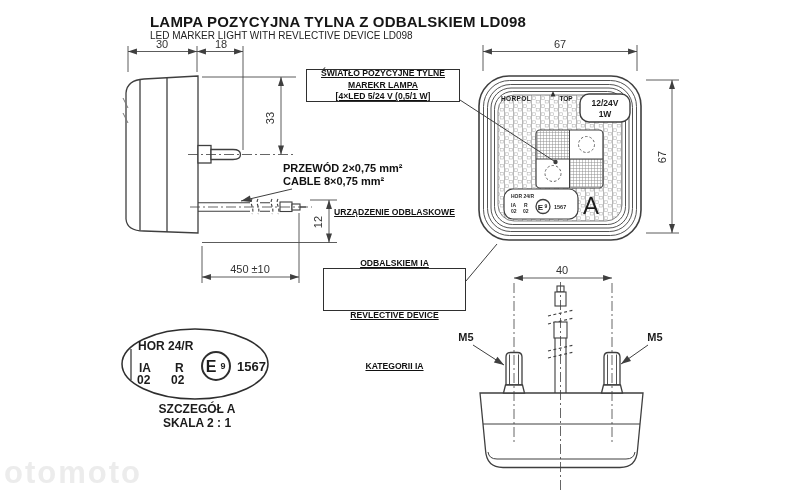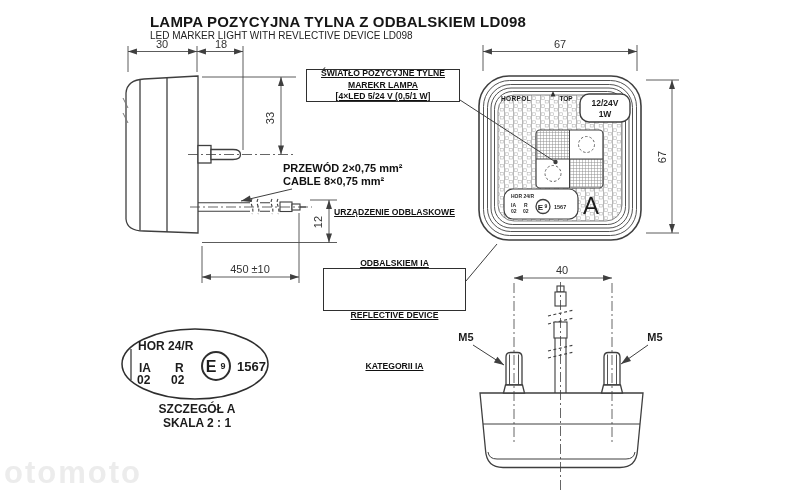--- a/index.html
+++ b/index.html
@@ -226,21 +226,21 @@
 
   <div class="callout" style="left:306px;top:69px;width:154px;height:33px;">
     <div>ŚWIATŁO POZYCYJNE TYLNE</div>
     <div>MAREKR LAMPA</div>
     <div>[4×LED 5/24 V (0,5/1 W]</div>
   </div>
 
   <div class="callout" style="left:323px;top:268px;width:143px;height:43px;gap:40px;">
     <div>URZĄDZENIE ODBLASKOWE</div>
     <div>ODBALSKIEM IA</div>
-    <div>REFLECTIVE DEVICE</div>
+    <div>REVLECTIVE DEVICE</div>
     <div>KATEGORII IA</div>
   </div>
 
   <div class="cable-label" style="left:283px;top:162px;">
     <div>PRZEWÓD 2×0,75 mm²</div>
     <div>CABLE 8×0,75 mm²</div>
   </div>
 
 </div>
 

